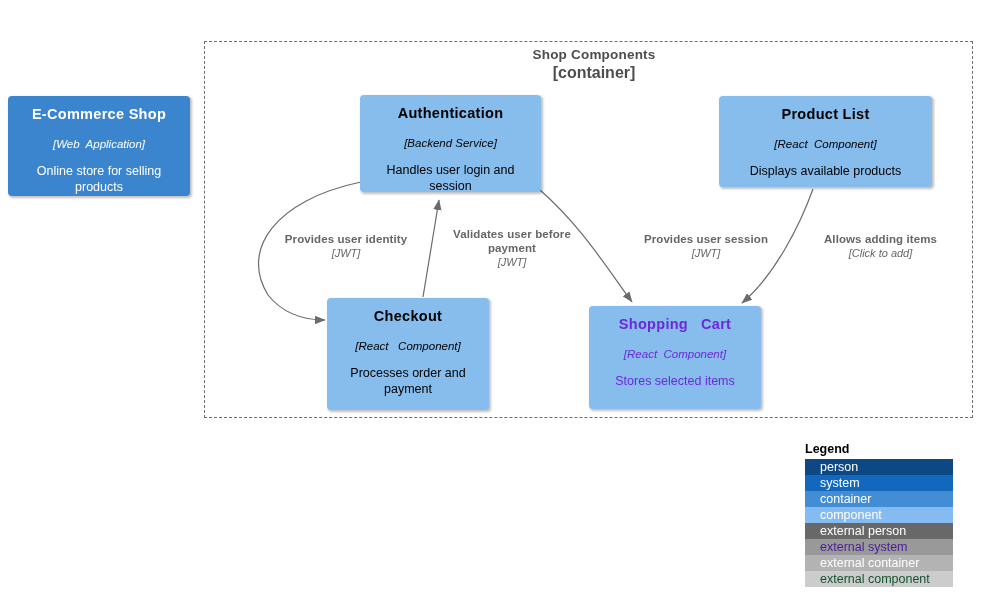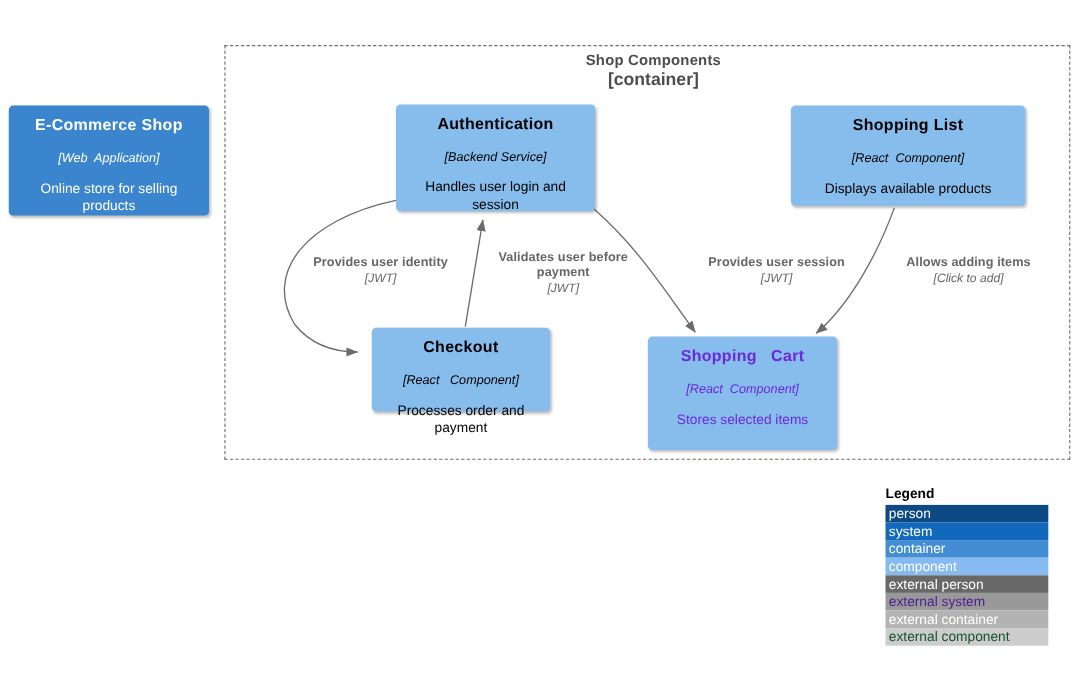--- a/index.html
+++ b/index.html
@@ -126,21 +126,21 @@
     font-size: 12.5px;
     font-weight: bold;
     color: #000000;
     margin-bottom: 2px;
     line-height: 1.2;
   }
   .legend-row {
     height: 16px;
     line-height: 16px;
     font-size: 12.5px;
-    padding-left: 3px;
+    padding-left: 15px;
     box-sizing: border-box;
     white-space: nowrap;
     overflow: hidden;
   }
 </style>
 </head>
 <body>
 
 <div id="canvas">
 
@@ -175,26 +175,26 @@
   </div>
 
   <div class="node component" style="left: 360px; top: 95px; width: 181px; height: 97px; background: rgb(135, 189, 236); color: rgb(0, 0, 0);">
     <span class="n-name">Authentication</span>
     <span class="n-type">[Backend Service]</span>
     <span class="n-desc">Handles user login and
 session</span>
   </div>
 
   <div class="node component" style="left: 719px; top: 96px; width: 213px; height: 91px; background: rgb(135, 189, 236); color: rgb(0, 0, 0);">
-    <span class="n-name">Shopping List</span>
+    <span class="n-name">Product List</span>
     <span class="n-type">[React  Component]</span>
     <span class="n-desc">Displays available products</span>
   </div>
 
-  <div class="node component" style="left: 338px; top: 298px; width: 162px; height: 76px; background: rgb(135, 189, 236); color: rgb(0, 0, 0);">
+  <div class="node component" style="left: 327px; top: 298px; width: 162px; height: 112px; background: rgb(135, 189, 236); color: rgb(0, 0, 0);">
     <span class="n-name">Checkout</span>
     <span class="n-type">[React   Component]</span>
     <span class="n-desc">Processes order  and
 payment</span>
   </div>
 
   <div class="node component" style="left: 589px; top: 306px; width: 172px; height: 103px; background: rgb(135, 189, 236); color: #6d28d9;">
     <span class="n-name">Shopping   Cart</span>
     <span class="n-type">[React  Component]</span>
     <span class="n-desc">Stores selected  items</span>

